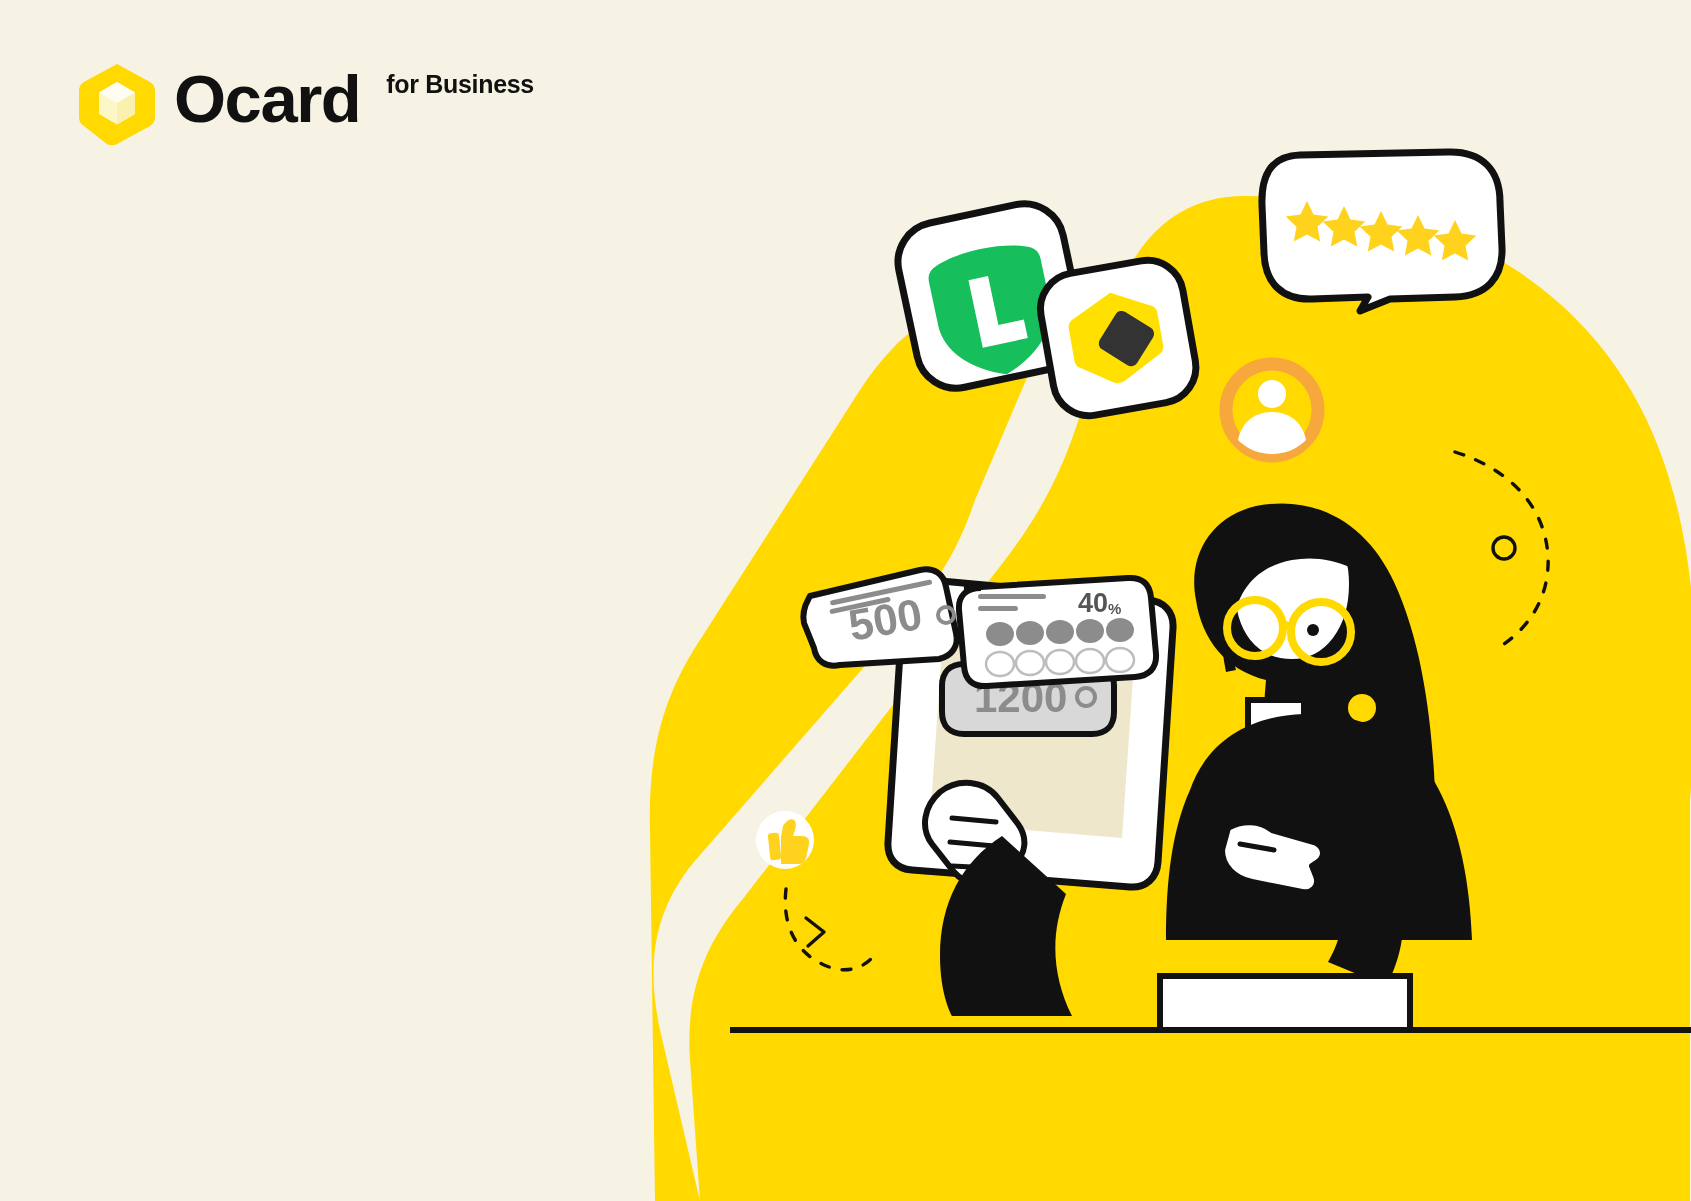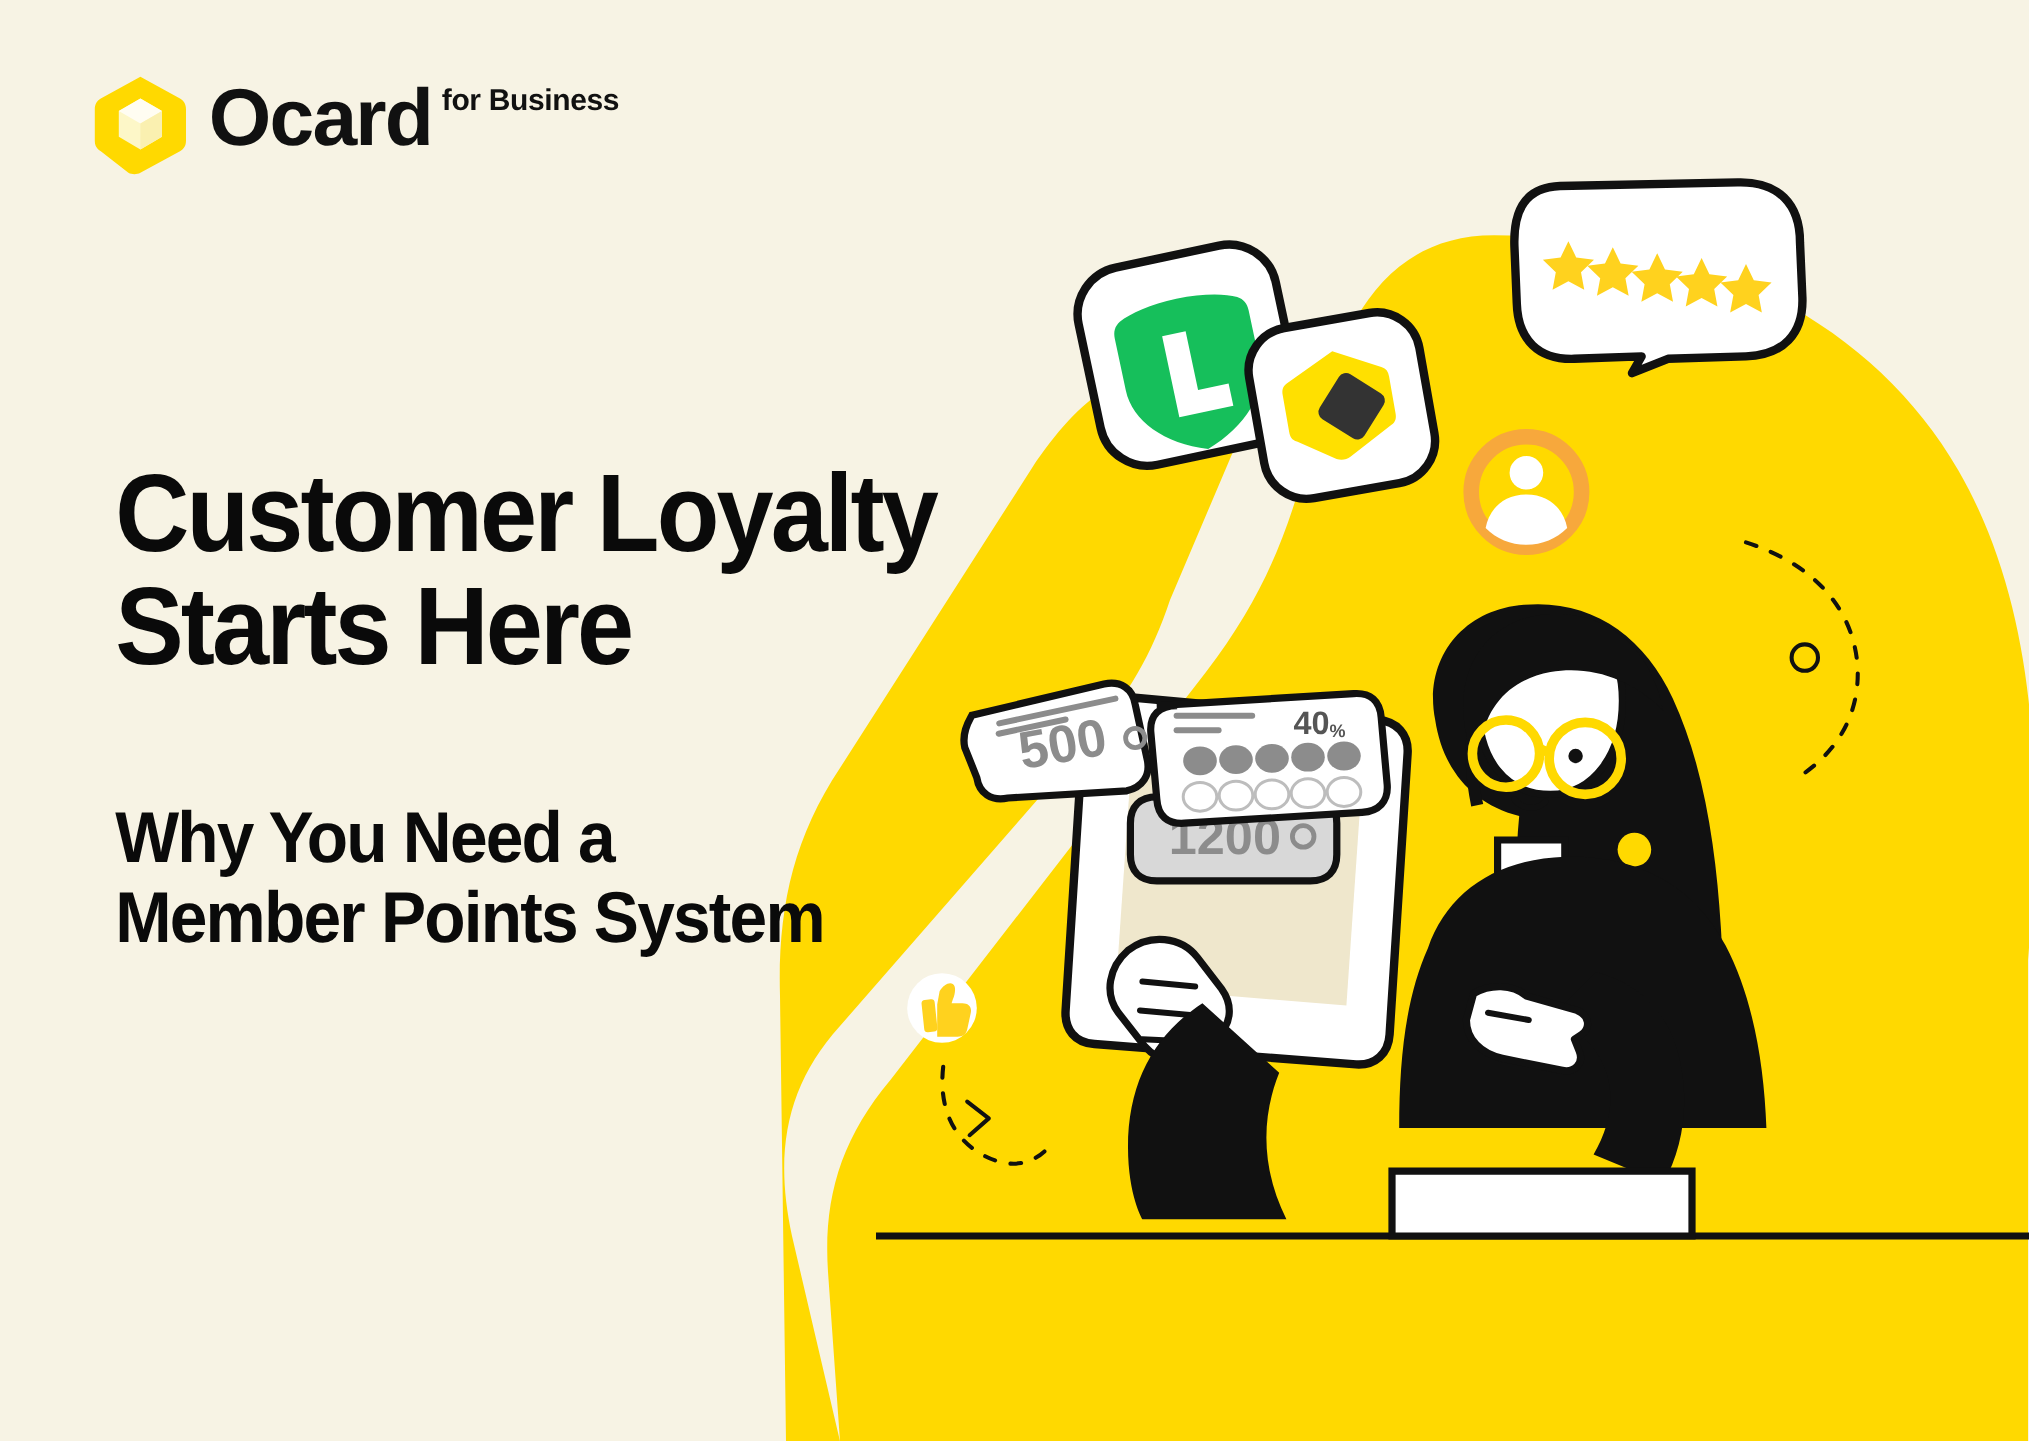--- a/index.html
+++ b/index.html
@@ -17,21 +17,21 @@
   .logo-mark{width:78px;height:84px;position:relative;flex:none;}
   .logo-text{display:flex;flex-direction:row;padding-top:4px;}
   .logo-word{
     font-family:"Liberation Sans", sans-serif;
     font-size:67px;line-height:0.98;font-weight:700;
     letter-spacing:-1.5px;color:#111111;
   }
   .logo-sub{
     font-family:"Liberation Sans", sans-serif;
     font-size:25px;font-weight:700;color:#111111;
-    letter-spacing:-0.3px;margin-top:4px;margin-left:8px;
+    letter-spacing:-0.3px;margin-top:4px;margin-left:26px;
   }
 
   
   .copy{position:absolute;left:96px;top:382px;width:820px;}
   .headline{
     font-family:"Liberation Sans", sans-serif;
     font-weight:700;
     font-size:92px;
     line-height:1.02;
     letter-spacing:-2.6px;
@@ -79,30 +79,20 @@
         <path d="M39,20 L57,30.5 L39,41 L21,30.5 Z" fill="#FFFDF2"></path>
         <path d="M39,41 L57,30.5 L57,52 L39,62.5 Z" fill="#FAF0B0"></path>
       </svg>
     </div>
     <div class="logo-text">
       <div class="logo-word">Ocard</div>
       <div class="logo-sub">for Business</div>
     </div>
   </div>
 
-  <div class="copy">
-    <h1 class="headline">
-      <span>Customer Loyalty</span><br>
-      <span>Starts Here</span>
-    </h1>
-    <h2 class="subhead">
-      <span>Why You Need a</span><br>
-      <span>Member Points System</span>
-    </h2>
-  </div>
 
   <svg id="art-svg" viewBox="0 0 1691 1201">
 
     <path d="M1455,452 C1512,470 1545,508 1548,556 C1550,596 1530,628 1498,648" fill="none" stroke="#111111" stroke-width="3.4" stroke-linecap="round" stroke-dasharray="9 13"></path>
     <circle cx="1504" cy="548" r="11" fill="none" stroke="#111111" stroke-width="3.4"></circle>
 
     <path d="M786,889 C782,924 795,950 820,963 C845,976 862,968 872,958" fill="none" stroke="#111111" stroke-width="3.4" stroke-linecap="round" stroke-dasharray="9 13"></path>
     <path d="M806,918 L824,932 L808,946" fill="none" stroke="#111111" stroke-width="3.4" stroke-linecap="round" stroke-linejoin="round"></path>
 
     <g>

